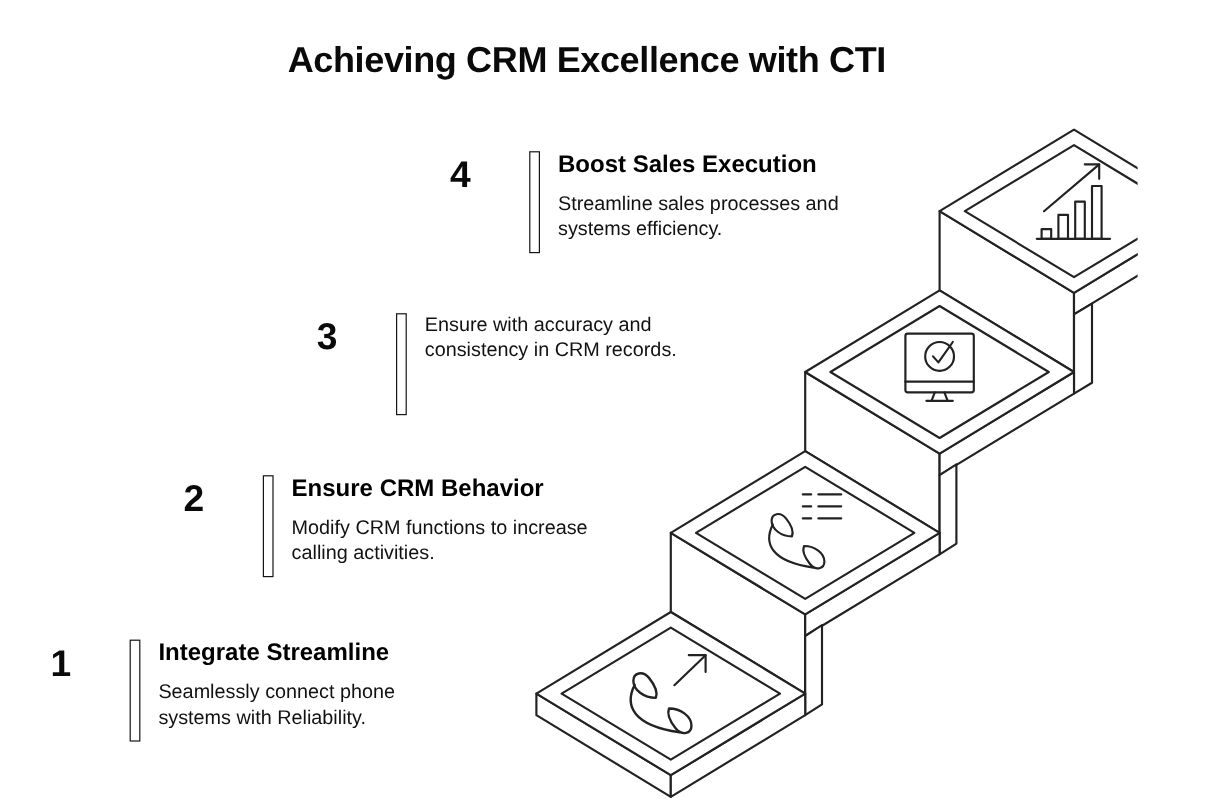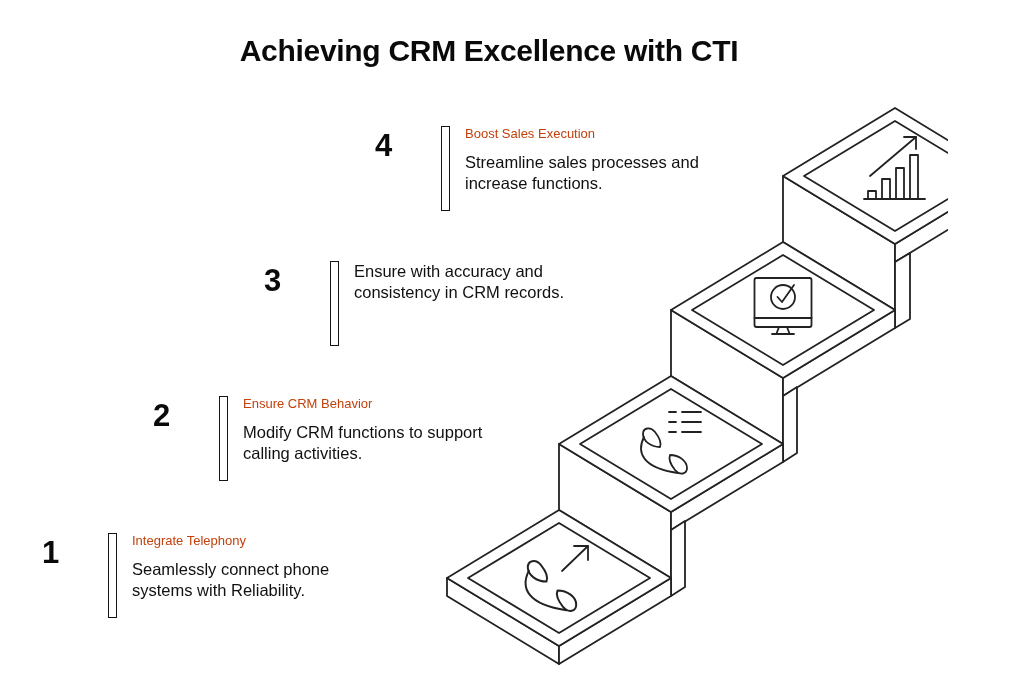--- a/index.html
+++ b/index.html
@@ -14,21 +14,21 @@
   .stairs-svg{position:absolute;left:0;top:0;width:1024px;height:673px;}
   .step-row{position:absolute;display:flex;align-items:flex-start;}
   .step-number{
     width:66px;font-size:31px;font-weight:700;line-height:1;padding-top:6px;color:#0a0a0a;
   }
   .accent-bar{
     width:7px;height:83px;border:1.6px solid #141414;background:#fff;
     margin:2px 15px 0 0;flex:0 0 auto;
   }
   .step-text{padding-top:2px;max-width:310px;}
-  .step-title{font-size:13px;font-weight:400;margin:0 0 11px 0;color:#c2410c;}
+  .step-title{font-size:20px;font-weight:700;margin:0 0 11px 0;color:#000000;}
   .step-desc{font-size:16.5px;line-height:21px;margin:0;white-space:pre-line;color:#111;}
   
   #row1{left:42px;top:531px;}
   #row2{left:153px;top:394px;}
   #row3{left:264px;top:259px;}
   #row4{left:375px;top:124px;}
 </style>
 </head>
 <body>
 
@@ -109,48 +109,48 @@
         </g>
       </g>
 
     </g>
   </svg>
 
   <div class="step-row" id="row1">
     <div class="step-number">1</div>
     <div class="accent-bar"></div>
     <div class="step-text">
-      <div class="step-title">Integrate Telephony</div>
+      <div class="step-title">Integrate Streamline</div>
       <div class="step-desc">Seamlessly connect phone
 systems with Reliability.</div>
     </div>
   </div>
 
   <div class="step-row" id="row2">
     <div class="step-number">2</div>
     <div class="accent-bar"></div>
     <div class="step-text">
       <div class="step-title">Ensure CRM Behavior</div>
-      <div class="step-desc">Modify CRM functions to support
+      <div class="step-desc">Modify CRM functions to increase
 calling activities.</div>
     </div>
   </div>
 
   <div class="step-row" id="row3">
     <div class="step-number">3</div>
     <div class="accent-bar"></div>
     <div class="step-text">
       <div class="step-desc">Ensure with accuracy and
 consistency in CRM records.</div>
     </div>
   </div>
 
   <div class="step-row" id="row4">
     <div class="step-number">4</div>
     <div class="accent-bar"></div>
     <div class="step-text">
       <div class="step-title">Boost Sales Execution</div>
       <div class="step-desc">Streamline sales processes and
-increase functions.</div>
+systems efficiency.</div>
     </div>
   </div>
 
 </div>
 
 </body></html>

